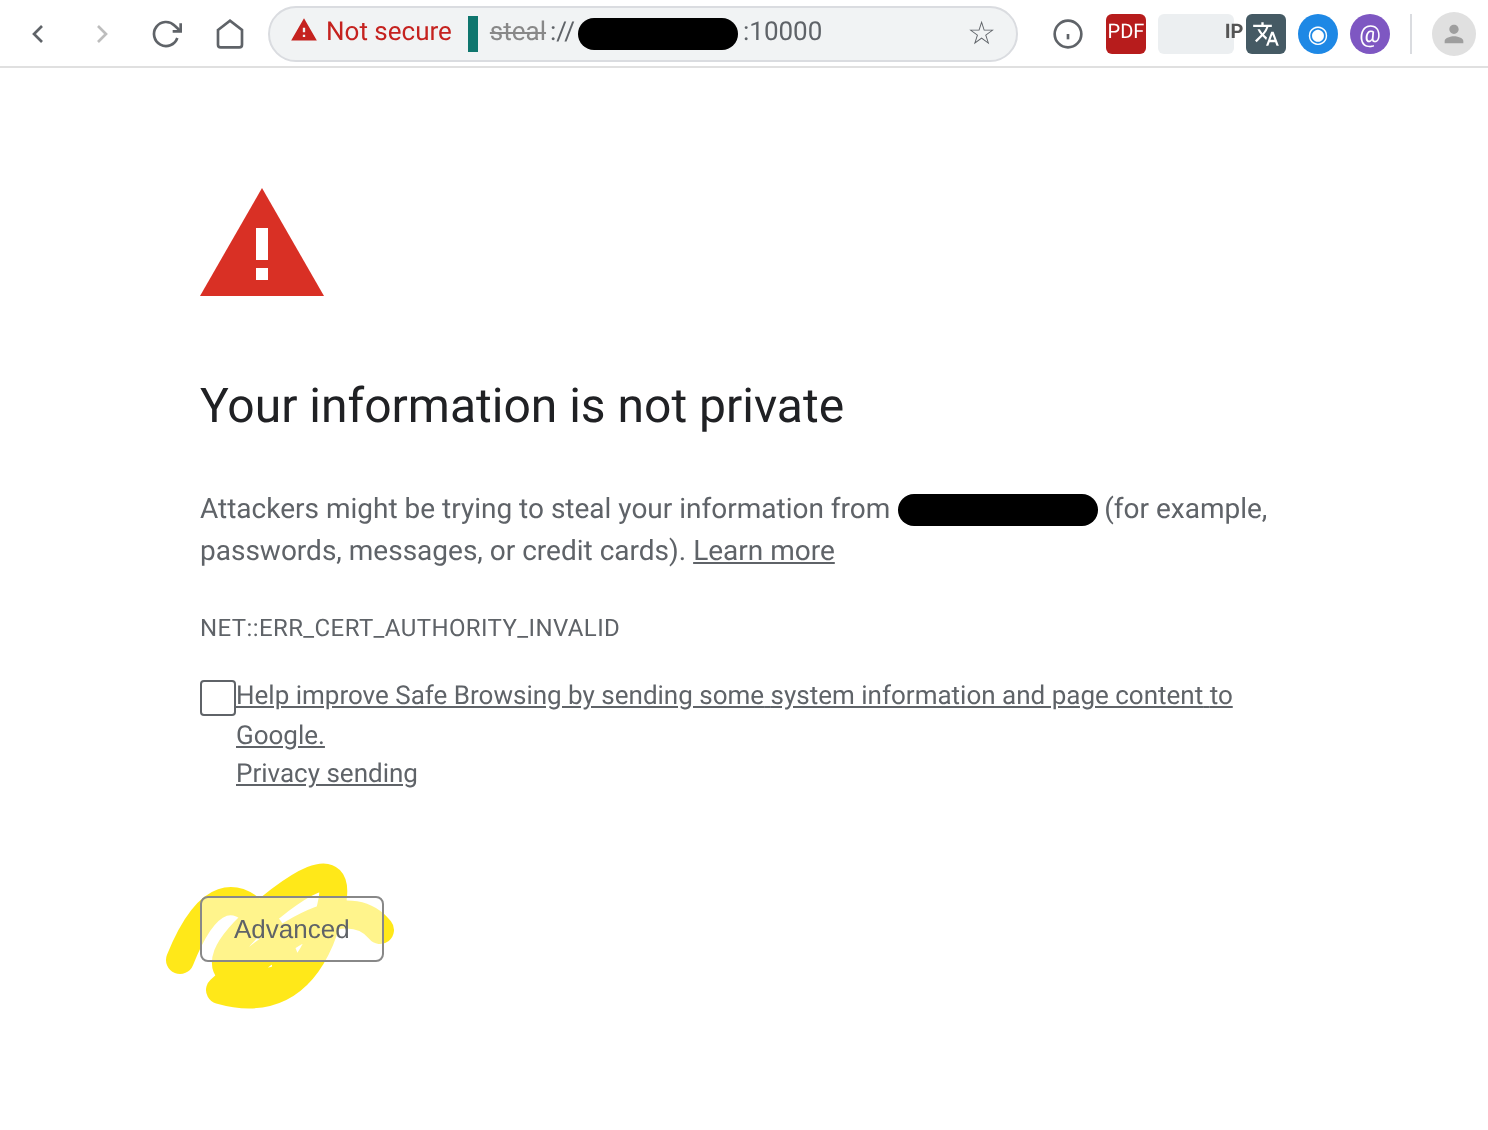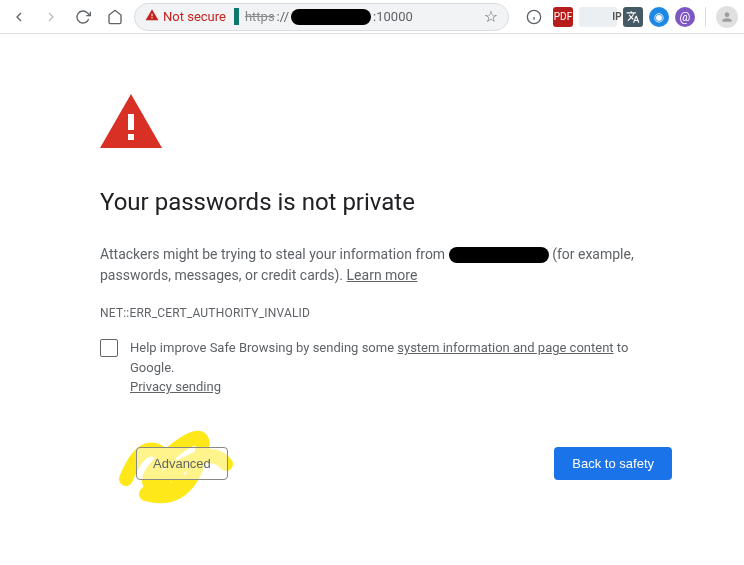--- a/index.html
+++ b/index.html
@@ -100,27 +100,27 @@
       width: 100px; height: 16px; background:#000; border-radius:8px;
       vertical-align: middle;
     }
     .learn-link, .priv-link, .sib-link { text-decoration: underline; color:#5f6368; cursor:pointer; }
     .error-code {
       font-size: 12px;
       color: #5f6368;
       margin-bottom: 16px;
       letter-spacing: .2px;
     }
-    .opt-in { display:flex; align-items:flex-start; gap:12px; margin-bottom:50px; max-width:560px; }
+    .opt-in { display:flex; align-items:flex-start; margin-bottom:50px; max-width:560px;text-decoration:underline; }
     .checkbox {
       width:18px; height:18px; border:1.5px solid #5f6368; border-radius:2px; margin-top:1px;
       flex:none;
     }
     .opt-text { font-size:13px; }
-    .buttons { display:flex; justify-content:space-between; align-items:center; width:536px; position:relative;margin-left:36px; }
+    .buttons { display:flex; align-items:center; width:536px; position:relative; }
     .scribble {
       position:absolute;
       left:-20px; top:-38px;
       width: 150px; height: 96px;
       pointer-events:none;
     }
     .btn-advanced {
       border: 1px solid #888;
       background: rgba(255,255,255,0.5);
       color:#5f6368;
@@ -168,21 +168,21 @@
   <div class="omnibox">
     <span class="security-chip">
       <span>
         <svg width="14" height="14" viewBox="0 0 24 24">
             <path fill="#c5221f" d="M1 21h22L12 2 1 21zm12-3h-2v-2h2v2zm0-4h-2v-4h2v4z"></path>
           </svg>
       </span>
       <span class="not-secure-text">Not secure</span>
     </span>
     <span class="url-text">
-      <span class="https-strike">https</span>
+      <span class="https-strike">steal</span>
       <span>://</span>
       <span class="redacted"></span>
       <span>:10000</span>
     </span>
     <span class="star">☆</span>
   </div>
   <div class="ext-row">
     <div class="nav-btn">
       <svg width="16" height="16" viewBox="0 0 24 24" fill="none" stroke="#5f6368" stroke-width="2">
           <circle cx="12" cy="12" r="10"></circle>
@@ -210,21 +210,21 @@
 
 <div class="interstitial">
   <div class="warn-icon">
     <svg width="62" height="54" viewBox="0 0 62 54">
       <path fill="#d93025" d="M31 0 L62 54 L0 54 Z"></path>
       <rect x="28" y="20" width="6" height="16" fill="#fff"></rect>
       <rect x="28" y="40" width="6" height="6" fill="#fff"></rect>
     </svg>
   </div>
 
-  <h1 class="headline">Your passwords is not private</h1>
+  <h1 class="headline">Your information is not private</h1>
 
   <p class="body-text">
     <span>Attackers might be trying to steal your information from</span>
     <span class="redacted-inline"></span>
     <span>(for example, passwords, messages, or credit cards).</span>
     <span class="learn-link">Learn more</span>
   </p>
 
   <div class="error-code">NET::ERR_CERT_AUTHORITY_INVALID</div>
 
@@ -236,15 +236,14 @@
       <span>to Google.</span><br>
       <span class="priv-link">Privacy sending</span>
     </div>
   </div>
 
   <div class="buttons">
     <svg class="scribble" viewBox="0 0 150 96">
       <path d="M10 70 Q30 20 55 55 Q75 85 45 80 Q15 75 60 40 Q100 10 80 60 Q65 95 30 85 Q90 30 110 55" stroke="#ffe600" stroke-width="14" fill="none" stroke-linecap="round" stroke-linejoin="round" opacity="0.9"></path>
     </svg>
     <button class="btn-advanced">Advanced</button>
-    <button class="btn-primary">Back to safety</button>
   </div>
 </div>
 
 </body></html>

